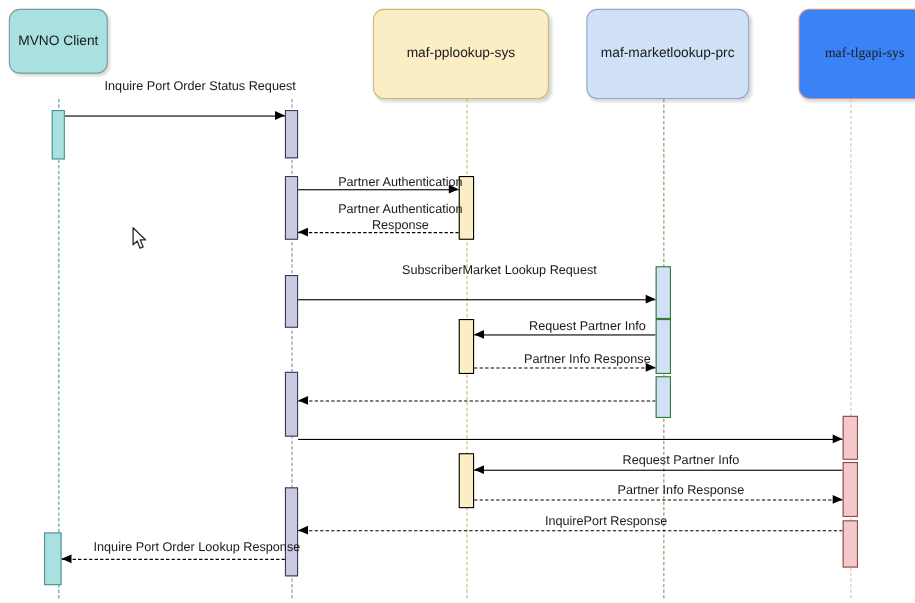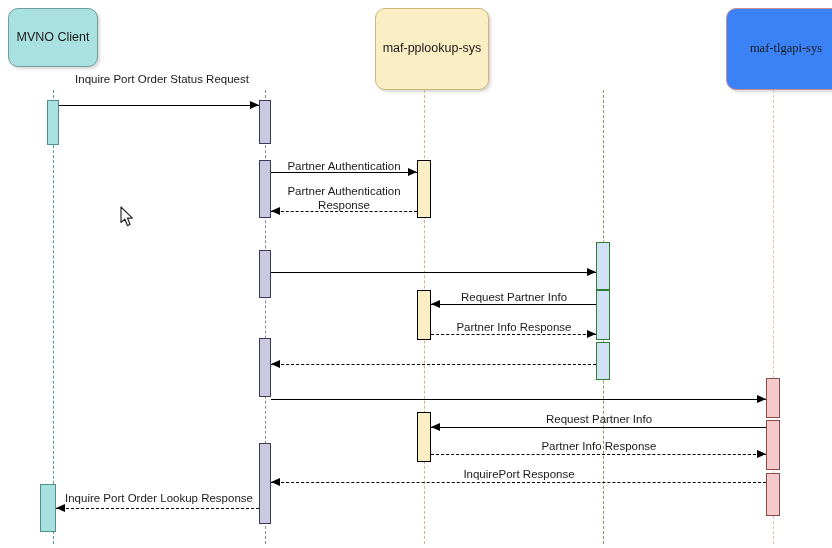--- a/index.html
+++ b/index.html
@@ -76,38 +76,40 @@
   }
   .msg-label {
     position: absolute;
     font-size: 11.5px;
     color: #1a1a1a;
     text-align: center;
     line-height: 1.2;
     white-space: pre-line;
     z-index: 5;
     background: transparent;
+    margin-left: 20px;
   }
   #cursor {
     position: absolute;
     z-index: 20;
     pointer-events: none;
   }
 </style>
 </head>
 <body>
 
 <div id="canvas">
     <div class="lifeline" style="left: 53px; top: 90px; height: 454px; border-left-color: rgb(79, 154, 154);"></div>
     <div class="lifeline" style="left: 265px; top: 90px; height: 454px; border-left-color: rgb(138, 138, 154);"></div>
     <div class="lifeline" style="left: 424px; top: 90px; height: 454px; border-left-color: rgb(201, 184, 122);"></div>
     <div class="lifeline" style="left: 603px; top: 90px; height: 454px; border-left-color: rgb(127, 154, 90);"></div>
     <div class="lifeline" style="left: 773px; top: 90px; height: 454px; border-left-color: rgb(224, 192, 176);"></div>
     <div class="participant-box" style="left: 8px; top: 8px; width: 90px; height: 59px; background: rgb(169, 224, 224); border-color: rgb(111, 159, 159);">MVNO Client</div>
-    <div class="participant-box" style="left: 375px; top: 8px; width: 114px; height: 82px; background: rgb(251, 238, 196); border-color: rgb(201, 184, 122);">maf-pplookup-sys</div>
+    <div class="participant-box" style="left: 339px; top: 8px; width: 160px; height: 82px; background: rgb(251, 238, 196); border-color: rgb(201, 184, 122);">maf-pplookup-sys</div>
+    <div class="participant-box" style="left: 533px; top: 8px; width: 148px; height: 82px; background: rgb(207, 224, 247); border-color: rgb(143, 168, 204);">maf-marketlookup-prc</div>
     <div class="participant-box" style="left: 726px; top: 8px; width: 120px; height: 82px; background: #3b82f6; border-color: rgb(201, 143, 143); font-family: Liberation Serif, serif;">maf-tlgapi-sys</div>
     <div class="activation" style="left: 47px; top: 100px; width: 12px; height: 45px; background: rgb(169, 224, 224); border-color: rgb(79, 143, 143);"></div>
     <div class="activation" style="left: 40px; top: 484px; width: 16px; height: 48px; background: rgb(169, 224, 224); border-color: rgb(79, 143, 143);"></div>
     <div class="activation" style="left: 259px; top: 100px; width: 12px; height: 44px; background: rgb(201, 201, 224); border-color: rgb(58, 58, 90);"></div>
     <div class="activation" style="left: 259px; top: 160px; width: 12px; height: 58px; background: rgb(201, 201, 224); border-color: rgb(58, 58, 90);"></div>
     <div class="activation" style="left: 259px; top: 250px; width: 12px; height: 48px; background: rgb(201, 201, 224); border-color: rgb(58, 58, 90);"></div>
     <div class="activation" style="left: 259px; top: 338px; width: 12px; height: 59px; background: rgb(201, 201, 224); border-color: rgb(58, 58, 90);"></div>
     <div class="activation" style="left: 259px; top: 443px; width: 12px; height: 81px; background: rgb(201, 201, 224); border-color: rgb(58, 58, 90);"></div>
     <div class="activation" style="left: 417px; top: 160px; width: 14px; height: 58px; background: rgb(251, 238, 196); border-color: rgb(0, 0, 0);"></div>
     <div class="activation" style="left: 417px; top: 290px; width: 14px; height: 50px; background: rgb(251, 238, 196); border-color: rgb(0, 0, 0);"></div>
@@ -123,39 +125,40 @@
     <div class="msg-label" style="left: 64px; top: 73px; width: 196px;">Inquire Port Order Status Request</div>
     <div class="msg-line solid" style="left: 271px; top: 172px; width: 146px;"></div>
     <div class="arrowhead right" style="top: 168px; left: 408px;"></div>
     <div class="msg-label" style="left: 276px; top: 160px; width: 136px;">Partner Authentication</div>
     <div class="msg-line dashed" style="left: 271px; top: 211px; width: 146px;"></div>
     <div class="arrowhead left" style="top: 207px; left: 271px;"></div>
     <div class="msg-label" style="left: 276px; top: 185px; width: 136px;">Partner Authentication
 Response</div>
     <div class="msg-line solid" style="left: 271px; top: 272px; width: 325px;"></div>
     <div class="arrowhead right" style="top: 268px; left: 587px;"></div>
+    <div class="msg-label" style="left: 276px; top: 240px; width: 316px;">SubscriberMarket Lookup Request</div>
     <div class="msg-line solid" style="left: 431px; top: 304px; width: 165px;"></div>
     <div class="arrowhead left" style="top: 300px; left: 431px;"></div>
     <div class="msg-label" style="left: 436px; top: 291px; width: 156px;">Request Partner Info</div>
     <div class="msg-line dashed" style="left: 431px; top: 334px; width: 165px;"></div>
     <div class="arrowhead right" style="top: 330px; left: 587px;"></div>
     <div class="msg-label" style="left: 436px; top: 321px; width: 156px;">Partner Info Response</div>
     <div class="msg-line dashed" style="left: 271px; top: 364px; width: 325px;"></div>
     <div class="arrowhead left" style="top: 360px; left: 271px;"></div>
     <div class="msg-line solid" style="left: 271px; top: 399px; width: 495px;"></div>
     <div class="arrowhead right" style="top: 395px; left: 757px;"></div>
     <div class="msg-line solid" style="left: 431px; top: 427px; width: 335px;"></div>
     <div class="arrowhead left" style="top: 423px; left: 431px;"></div>
     <div class="msg-label" style="left: 436px; top: 413px; width: 326px;">Request Partner Info</div>
     <div class="msg-line dashed" style="left: 431px; top: 454px; width: 335px;"></div>
     <div class="arrowhead right" style="top: 450px; left: 757px;"></div>
     <div class="msg-label" style="left: 436px; top: 440px; width: 326px;">Partner Info Response</div>
     <div class="msg-line dashed" style="left: 271px; top: 482px; width: 495px;"></div>
     <div class="arrowhead left" style="top: 478px; left: 271px;"></div>
-    <div class="msg-label" style="left: 276px; top: 468px; width: 486px;">InquirePort Response</div>
+    <div class="msg-label" style="left: 288px; top: 468px; width: 486px;">InquirePort Response</div>
     <div class="msg-line dashed" style="left: 56px; top: 508px; width: 203px;"></div>
     <div class="arrowhead left" style="top: 504px; left: 56px;"></div>
     <div class="msg-label" style="left: 61px; top: 492px; width: 196px;">Inquire Port Order Lookup Response</div>
   </div>
 
 <div id="cursor" style="left: 120px; top: 206px;">
   <svg width="16" height="22" viewBox="0 0 16 22">
     <path d="M1,1 L1,16.5 L4.7,13.1 L7.4,19.6 L10.1,18.4 L7.5,12.1 L12.4,12.1 Z" fill="#ffffff" stroke="#2b2b2b" stroke-width="1.2" stroke-linejoin="round"></path>
   </svg>
 </div>

